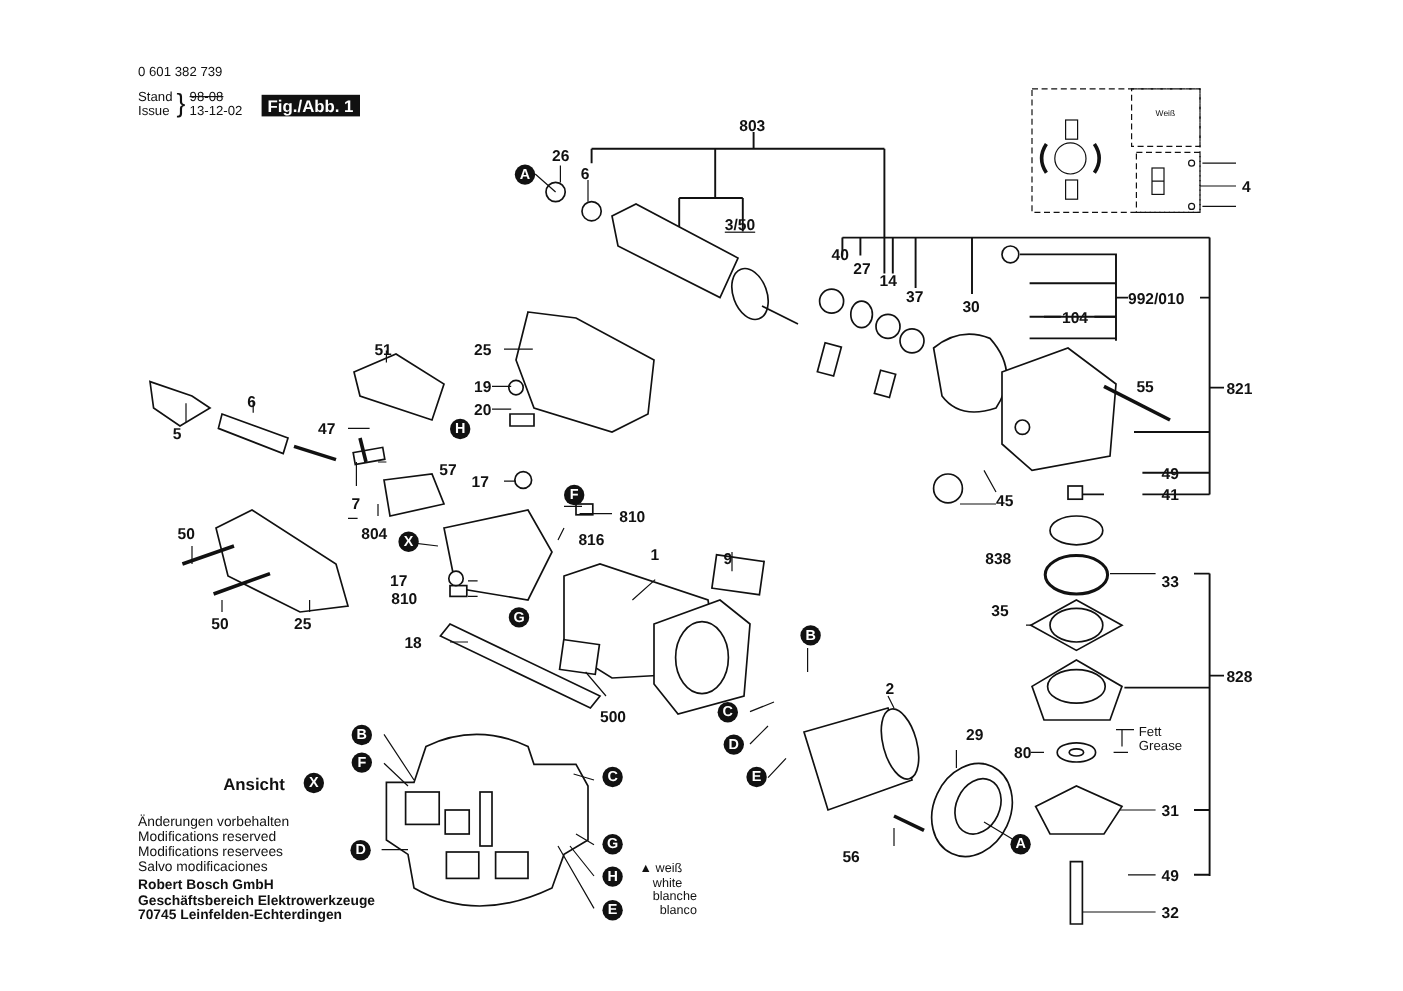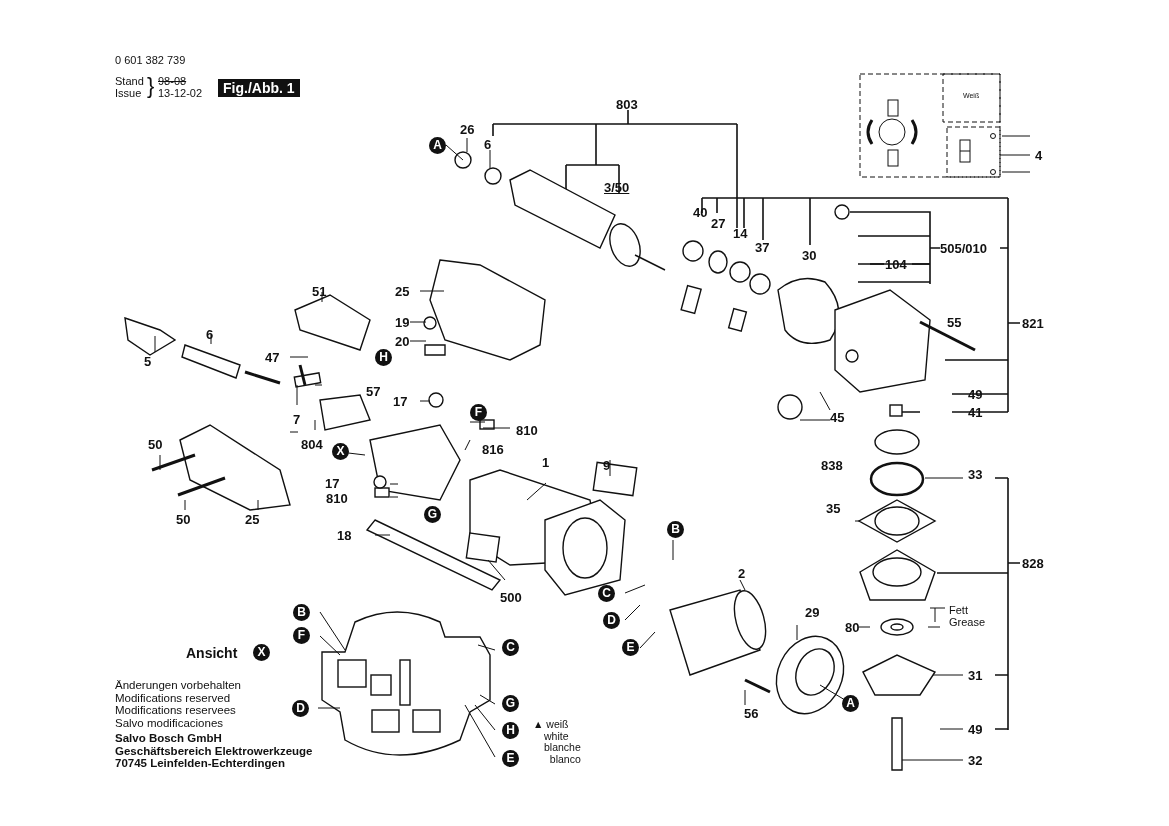--- a/index.html
+++ b/index.html
@@ -157,38 +157,38 @@
 
 <div class="lbl" style="left:616px;top:97px;">803</div>
 <div class="lbl" style="left:460px;top:122px;">26</div>
 <div class="lbl" style="left:484px;top:137px;">6</div>
 <div class="lbl" style="left:604px;top:180px;text-decoration:underline;">3/50</div>
 <div class="lbl" style="left:693px;top:205px;">40</div>
 <div class="lbl" style="left:711px;top:216px;">27</div>
 <div class="lbl" style="left:733px;top:226px;">14</div>
 <div class="lbl" style="left:755px;top:240px;">37</div>
 <div class="lbl" style="left:802px;top:248px;">30</div>
-<div class="lbl" style="left:940px;top:241px;">505/010</div>
+<div class="lbl" style="left:940px;top:241px;">992/010</div>
 <div class="lbl" style="left:885px;top:257px;">104</div>
 <div class="lbl" style="left:1022px;top:316px;">821</div>
 <div class="lbl" style="left:947px;top:315px;">55</div>
 <div class="lbl" style="left:968px;top:387px;">49</div>
 <div class="lbl" style="left:968px;top:405px;">41</div>
 <div class="lbl" style="left:830px;top:410px;">45</div>
 <div class="lbl" style="left:821px;top:458px;">838</div>
-<div class="lbl" style="left:968px;top:467px;">33</div>
+<div class="lbl" style="left:968px;top:477px;">33</div>
 <div class="lbl" style="left:826px;top:501px;">35</div>
 <div class="lbl" style="left:1022px;top:556px;">828</div>
 <div class="lbl" style="left:845px;top:620px;">80</div>
 <div class="lbl" style="left:968px;top:668px;">31</div>
 <div class="lbl" style="left:968px;top:722px;">49</div>
 <div class="lbl" style="left:968px;top:753px;">32</div>
 <div class="lbl" style="left:805px;top:605px;">29</div>
 <div class="lbl" style="left:738px;top:566px;">2</div>
-<div class="lbl" style="left:744px;top:706px;">56</div>
+<div class="lbl" style="left:702px;top:706px;">56</div>
 <div class="lbl" style="left:1035px;top:148px;">4</div>
 <div class="lbl" style="left:395px;top:284px;">25</div>
 <div class="lbl" style="left:395px;top:315px;">19</div>
 <div class="lbl" style="left:395px;top:334px;">20</div>
 <div class="lbl" style="left:312px;top:284px;">51</div>
 <div class="lbl" style="left:206px;top:327px;">6</div>
 <div class="lbl" style="left:144px;top:354px;">5</div>
 <div class="lbl" style="left:265px;top:350px;">47</div>
 <div class="lbl" style="left:366px;top:384px;">57</div>
 <div class="lbl" style="left:293px;top:412px;">7</div>
@@ -230,21 +230,21 @@
 <div class="abs txt" style="left:949px;top:604px;">Fett</div>
 <div class="abs txt" style="left:949px;top:616px;">Grease</div>
 
 <div class="abs" style="left:186px;top:645px;font-size:14px;font-weight:bold;">Ansicht</div>
 
 <div class="notes">
   <div>Änderungen vorbehalten</div>
   <div>Modifications reserved</div>
   <div>Modifications reservees</div>
   <div>Salvo modificaciones</div>
-  <div class="b" style="margin-top:3px;">Salvo Bosch GmbH</div>
+  <div class="b" style="margin-top:3px;">Robert Bosch GmbH</div>
   <div class="b">Geschäftsbereich Elektrowerkzeuge</div>
   <div class="b">70745 Leinfelden-Echterdingen</div>
 </div>
 
 <div class="legend-white">
   <div><span>▲</span> <span>weiß</span></div>
   <div style="padding-left:11px;">white</div>
   <div style="padding-left:11px;">blanche</div>
   <div style="padding-left:11px;text-align:right;">blanco</div>
 </div>

